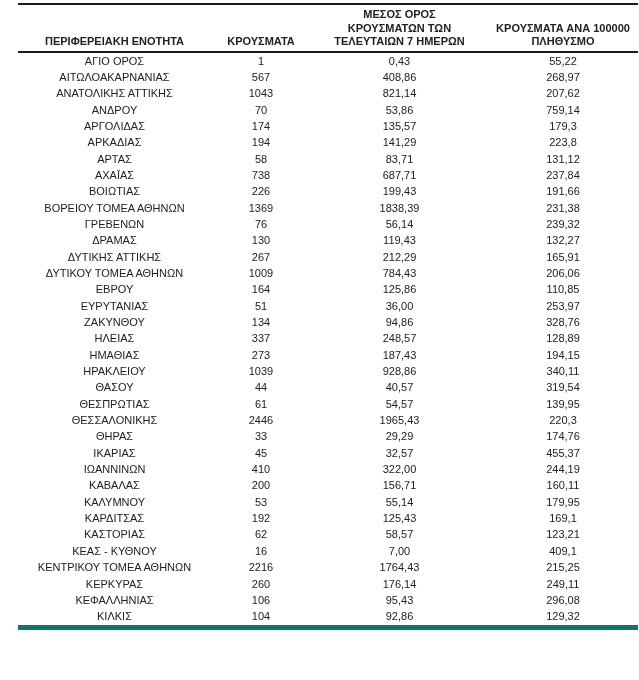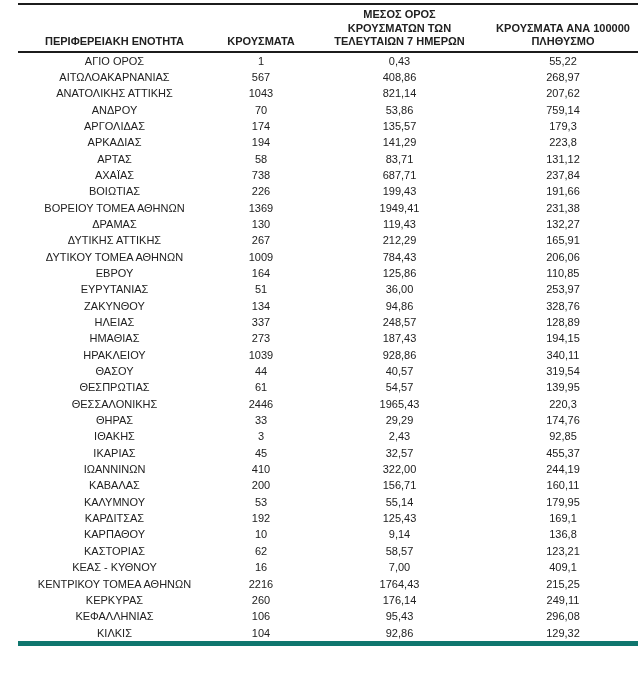--- a/index.html
+++ b/index.html
@@ -133,22 +133,28 @@
         </tr>
         <tr>
           <td>ΒΟΙΩΤΙΑΣ</td>
           <td>226</td>
           <td>199,43</td>
           <td>191,66</td>
         </tr>
         <tr>
           <td>ΒΟΡΕΙΟΥ ΤΟΜΕΑ ΑΘΗΝΩΝ</td>
           <td>1369</td>
-          <td>1949,41</td>
+          <td>1838,39</td>
           <td>231,38</td>
+        </tr>
+        <tr>
+          <td>ΓΡΕΒΕΝΩΝ</td>
+          <td>76</td>
+          <td>56,14</td>
+          <td>239,32</td>
         </tr>
         <tr>
           <td>ΔΡΑΜΑΣ</td>
           <td>130</td>
           <td>119,43</td>
           <td>132,27</td>
         </tr>
         <tr>
           <td>ΔΥΤΙΚΗΣ ΑΤΤΙΚΗΣ</td>
           <td>267</td>
@@ -215,26 +221,20 @@
           <td>1965,43</td>
           <td>220,3</td>
         </tr>
         <tr>
           <td>ΘΗΡΑΣ</td>
           <td>33</td>
           <td>29,29</td>
           <td>174,76</td>
         </tr>
         <tr>
-          <td>ΙΘΑΚΗΣ</td>
-          <td>3</td>
-          <td>2,43</td>
-          <td>92,85</td>
-        </tr>
-        <tr>
           <td>ΙΚΑΡΙΑΣ</td>
           <td>45</td>
           <td>32,57</td>
           <td>455,37</td>
         </tr>
         <tr>
           <td>ΙΩΑΝΝΙΝΩΝ</td>
           <td>410</td>
           <td>322,00</td>
           <td>244,19</td>
@@ -249,26 +249,20 @@
           <td>ΚΑΛΥΜΝΟΥ</td>
           <td>53</td>
           <td>55,14</td>
           <td>179,95</td>
         </tr>
         <tr>
           <td>ΚΑΡΔΙΤΣΑΣ</td>
           <td>192</td>
           <td>125,43</td>
           <td>169,1</td>
-        </tr>
-        <tr>
-          <td>ΚΑΡΠΑΘΟΥ</td>
-          <td>10</td>
-          <td>9,14</td>
-          <td>136,8</td>
         </tr>
         <tr>
           <td>ΚΑΣΤΟΡΙΑΣ</td>
           <td>62</td>
           <td>58,57</td>
           <td>123,21</td>
         </tr>
         <tr>
           <td>ΚΕΑΣ - ΚΥΘΝΟΥ</td>
           <td>16</td>

